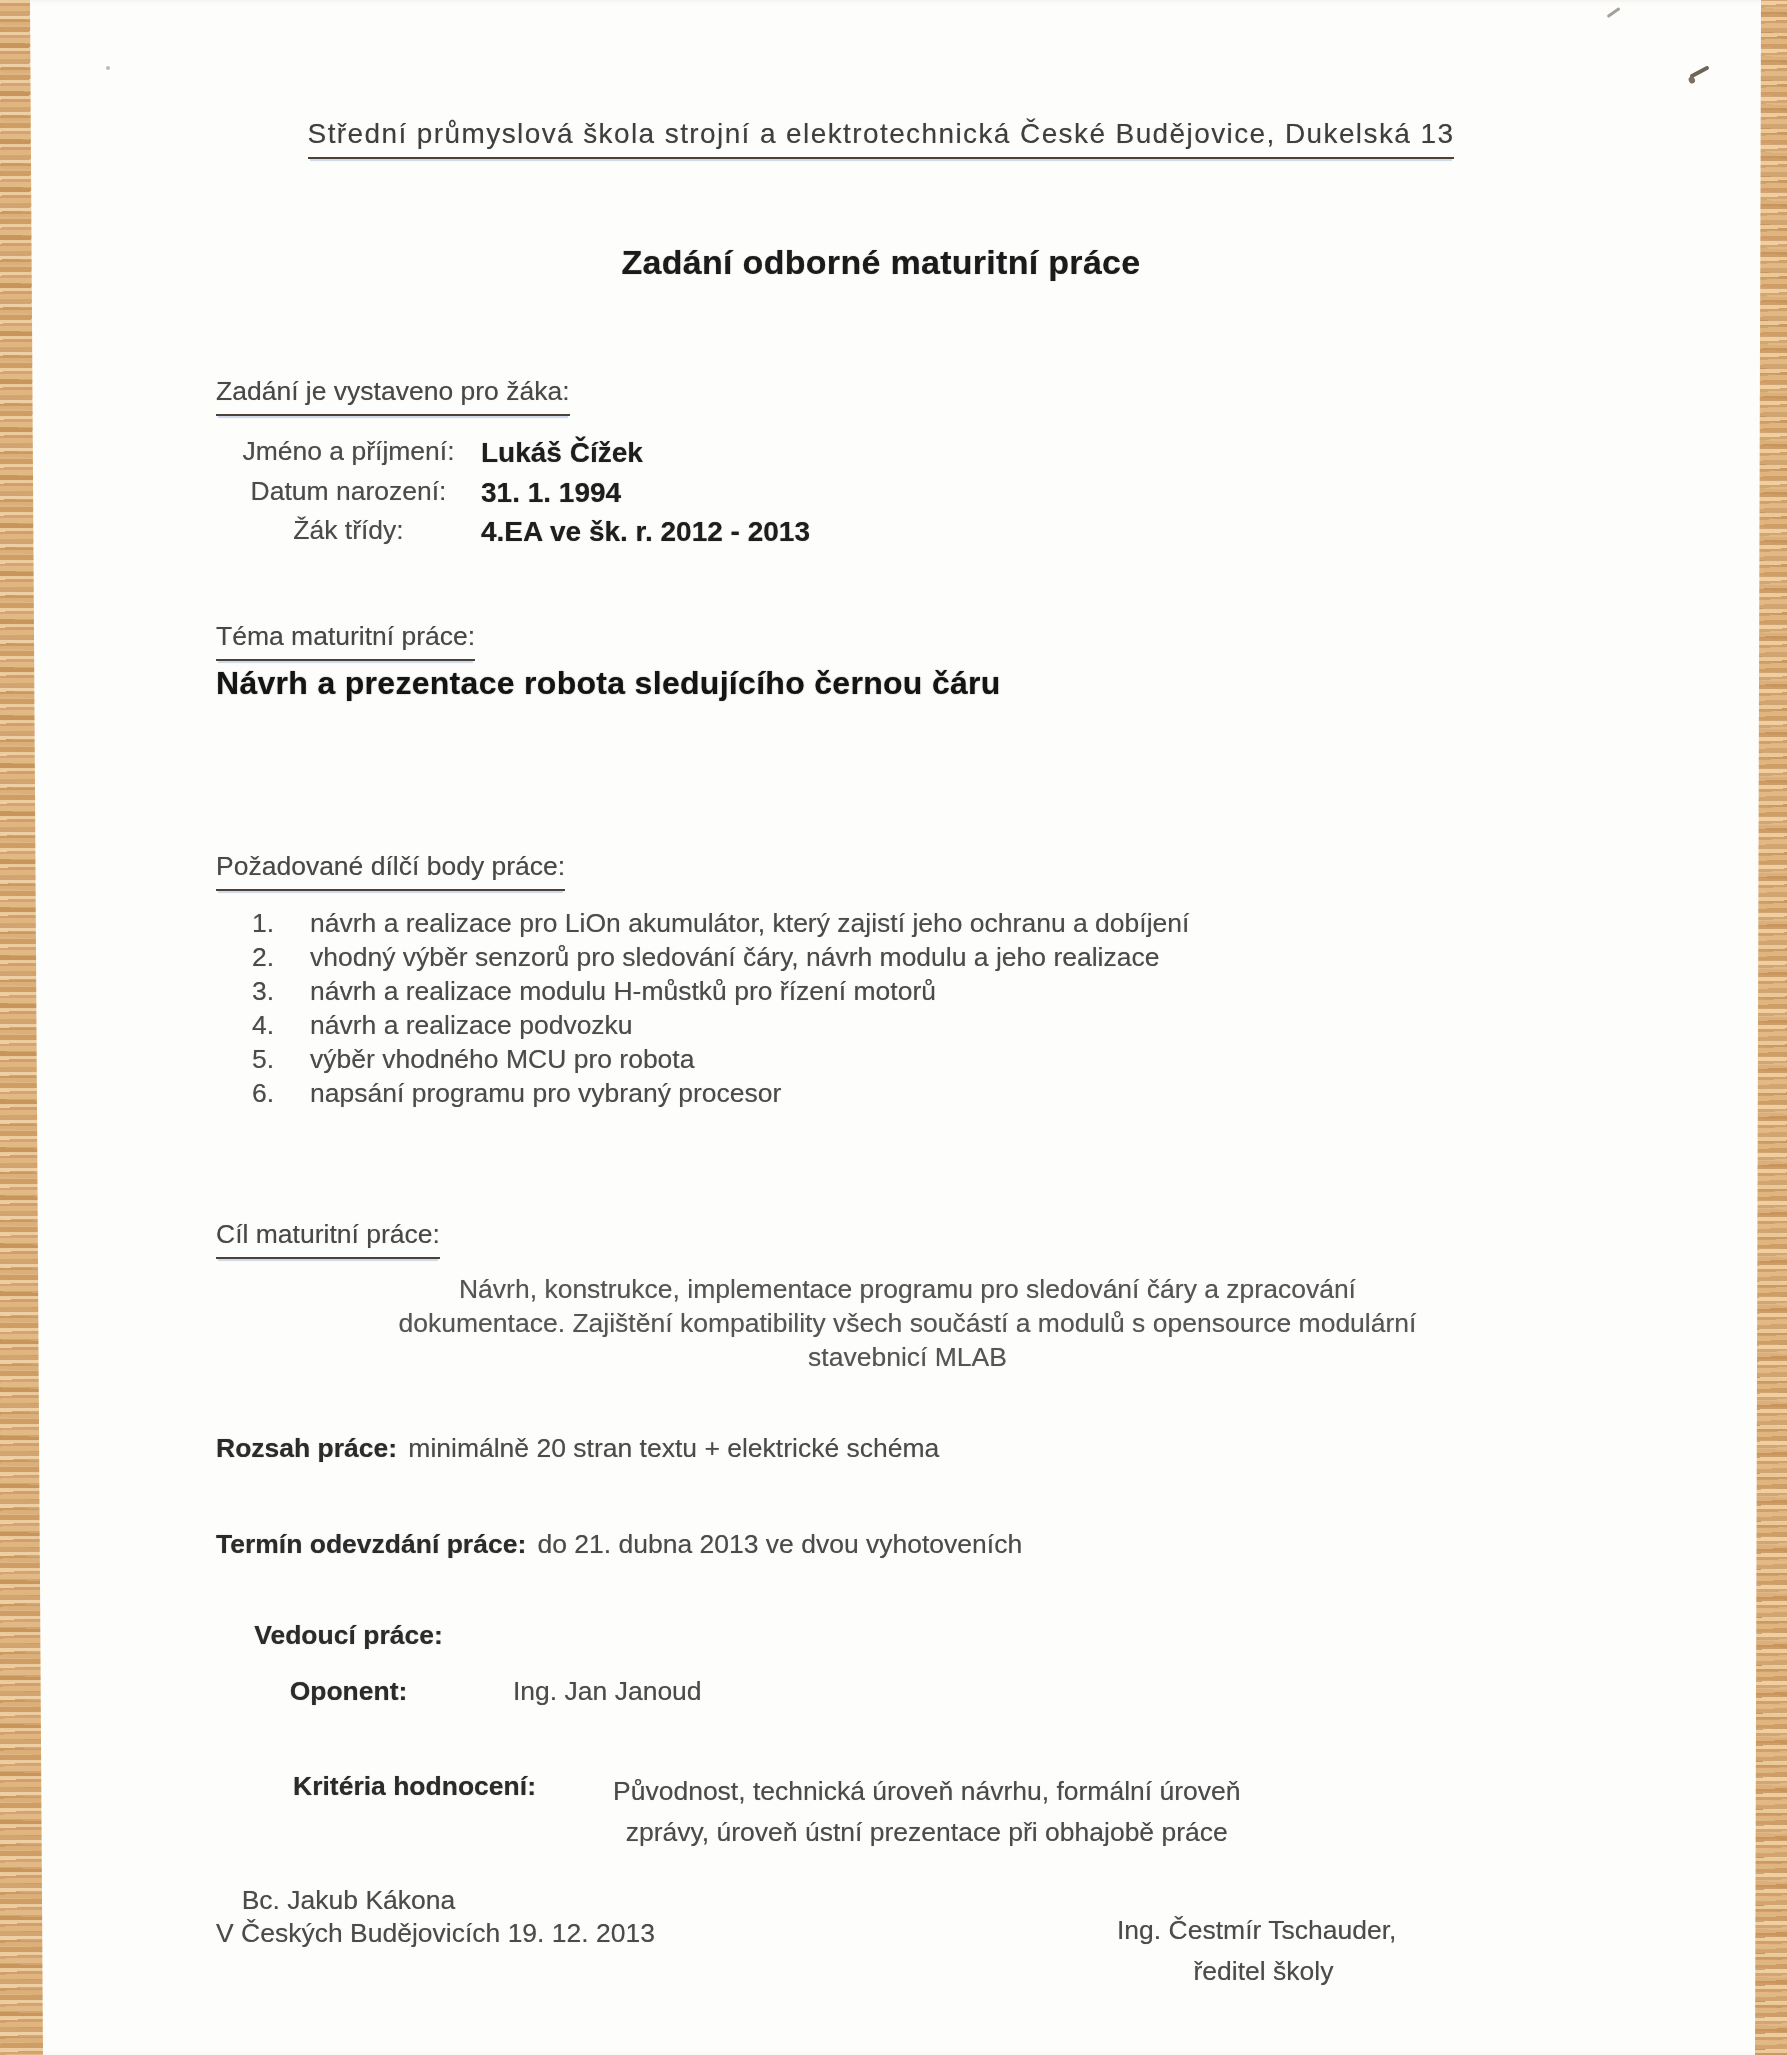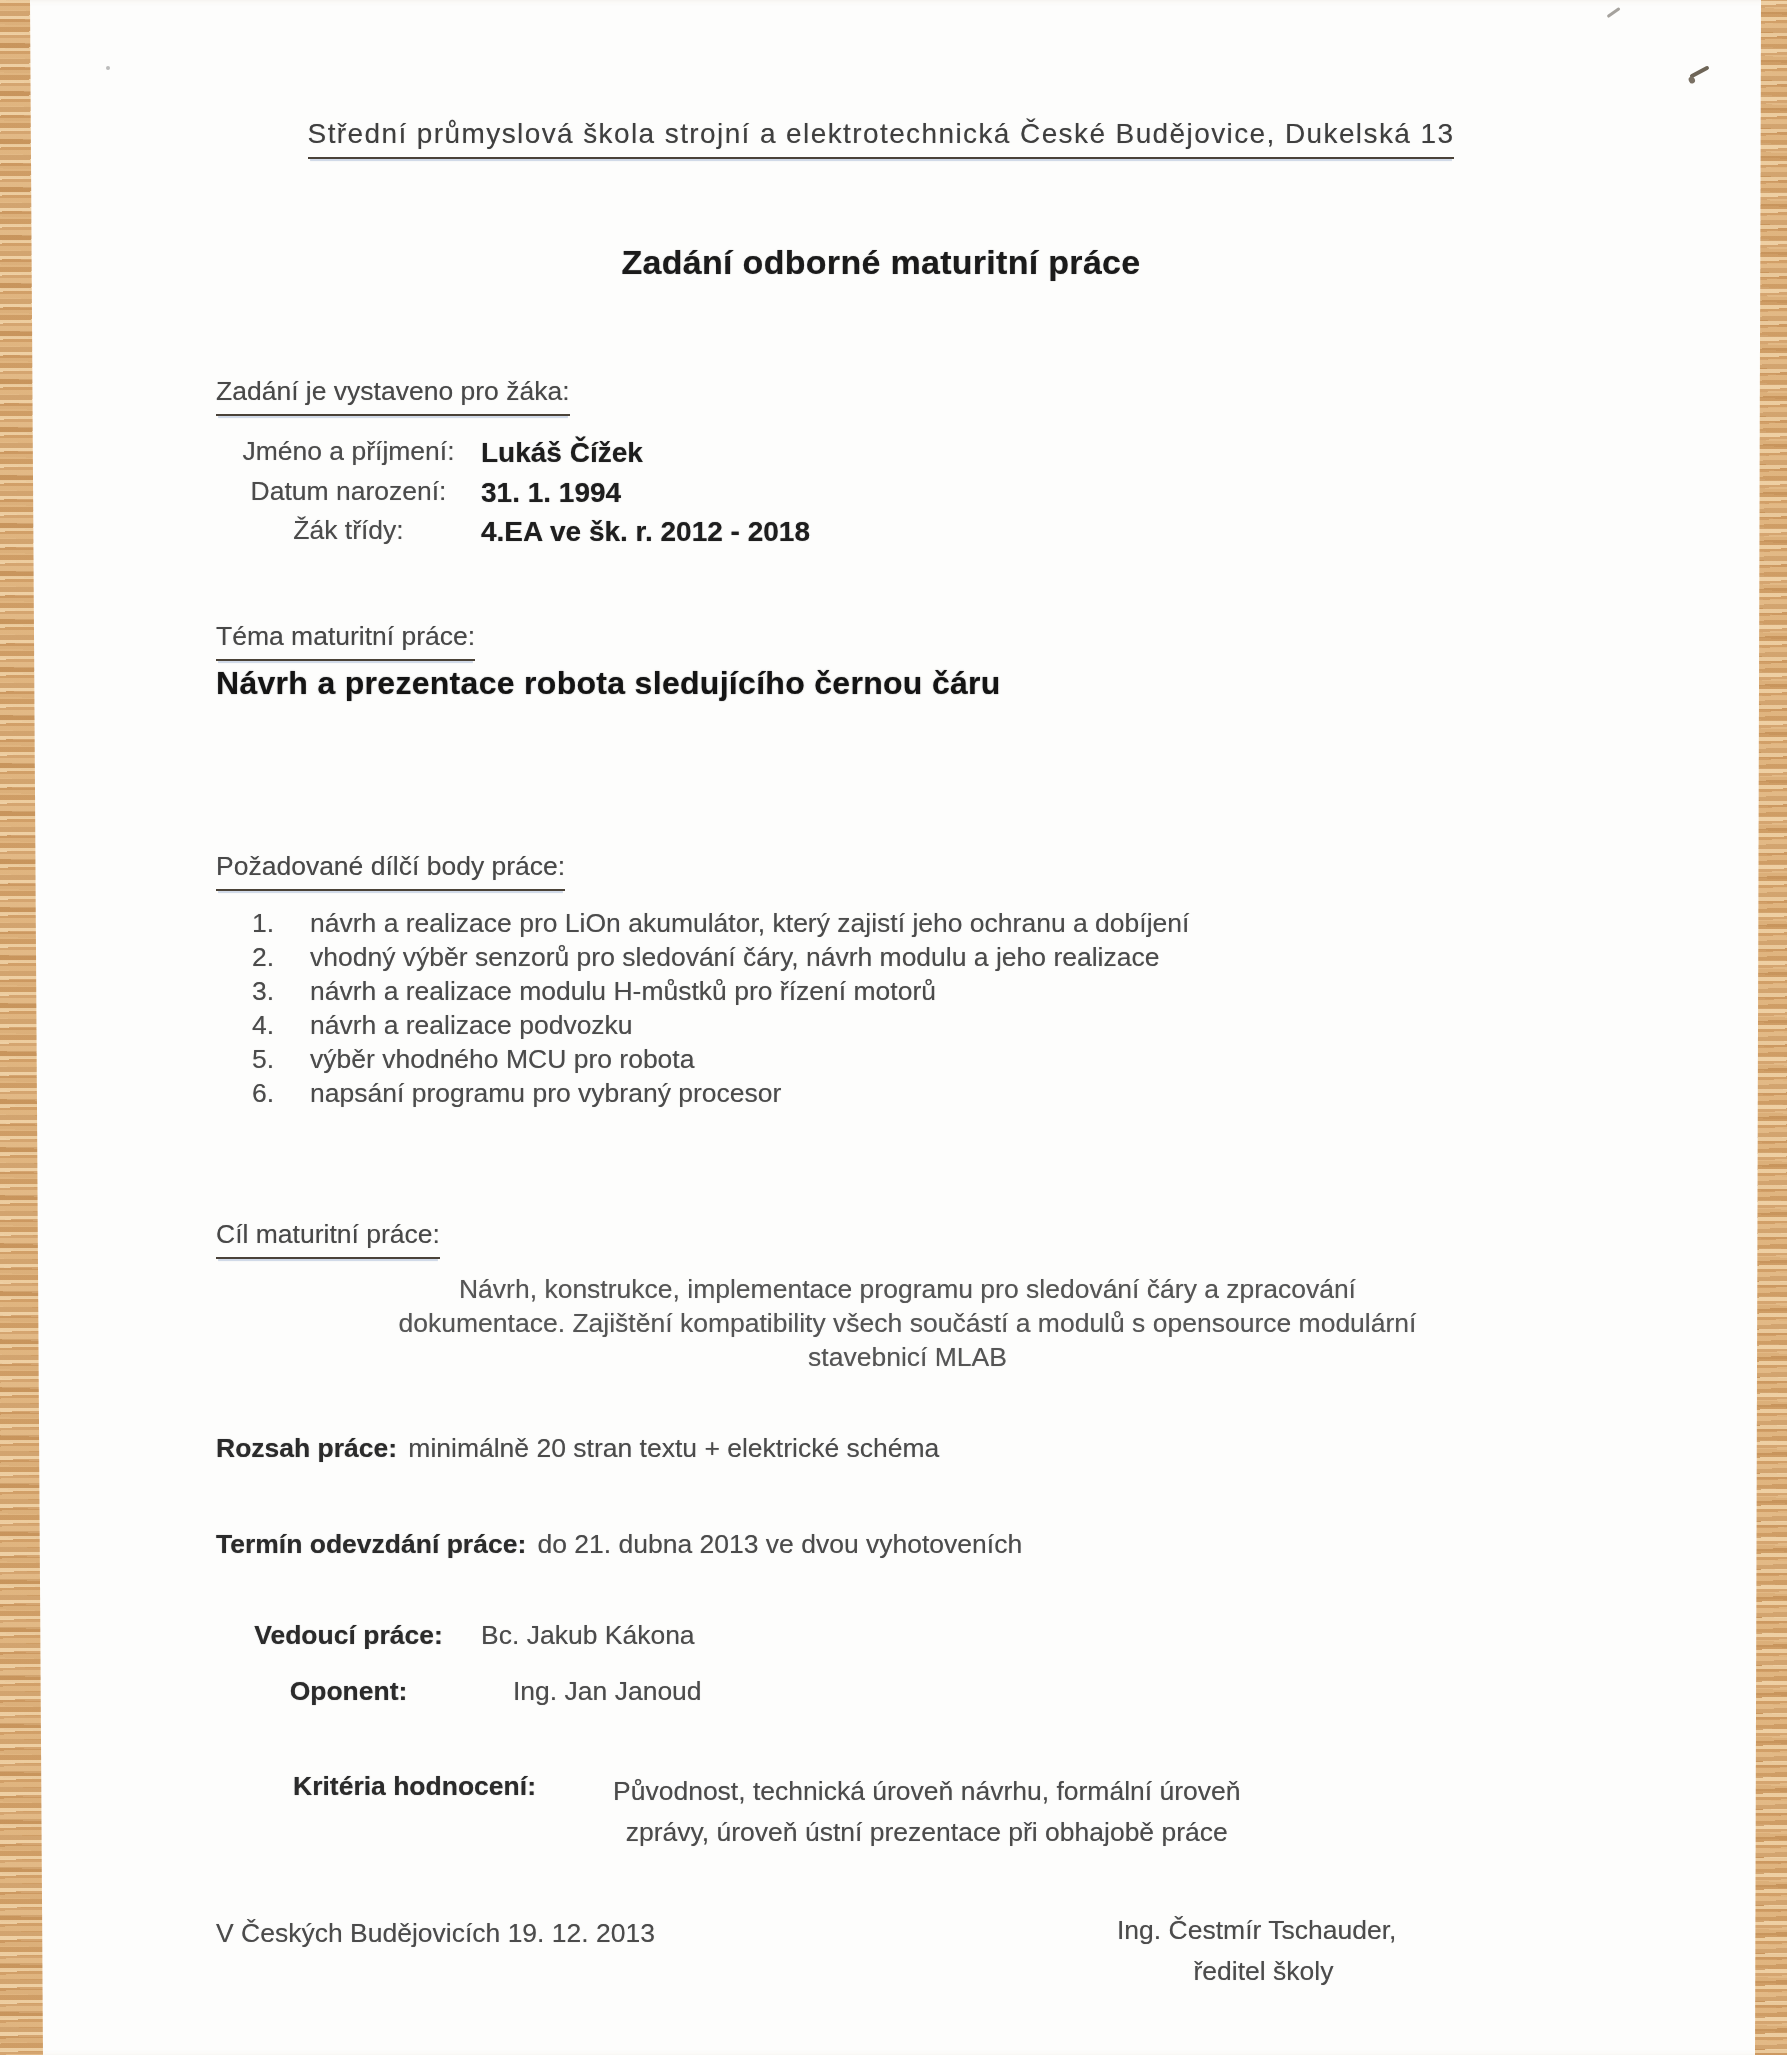--- a/index.html
+++ b/index.html
@@ -85,21 +85,21 @@
     <div class="abs txt row student-row" style="left:216px;top:436px;">
       <span class="lbl">Jméno a příjmení:</span>
       <span class="val">Lukáš Čížek</span>
     </div>
     <div class="abs txt row student-row" style="left:216px;top:476px;">
       <span class="lbl">Datum narození:</span>
       <span class="val">31. 1. 1994</span>
     </div>
     <div class="abs txt row student-row" style="left:216px;top:515px;">
       <span class="lbl">Žák třídy:</span>
-      <span class="val">4.EA ve šk. r. 2012 - 2018</span>
+      <span class="val">4.EA ve šk. r. 2012 - 2013</span>
     </div>
 
     <div class="abs txt sec-heading" style="left:216px;top:621px;">
       <span class="underlined">Téma maturitní práce:</span>
     </div>
     <div class="abs topic-title">Návrh a prezentace robota sledujícího černou čáru</div>
 
     <div class="abs txt sec-heading" style="left:216px;top:851px;">
       <span class="underlined">Požadované dílčí body práce:</span>
     </div>
@@ -139,21 +139,21 @@
 stavebnicí MLAB</div>
 
     <div class="abs txt inline-line" style="left:216px;top:1433px;">
       <span class="inline-label">Rozsah práce:</span><span class="val">minimálně 20 stran textu + elektrické schéma</span>
     </div>
 
     <div class="abs txt inline-line" style="left:216px;top:1529px;">
       <span class="inline-label">Termín odevzdání práce:</span><span class="val">do 21. dubna 2013 ve dvou vyhotoveních</span>
     </div>
 
-    <div class="abs txt row bold-row" style="left:216px;top:1620px;">
+    <div class="abs txt row bold-row" style="left:216px;top:1620px;flex-direction:column;">
       <span class="lbl">Vedoucí práce:</span>
       <span class="val">Bc. Jakub Kákona</span>
     </div>
 
     <div class="abs txt row bold-row" style="left:216px;top:1676px;gap:32px;">
       <span class="lbl">Oponent:</span>
       <span class="val">Ing. Jan Janoud</span>
     </div>
 
     <div class="abs txt row bold-row criteria-row" style="left:216px;top:1771px;">

